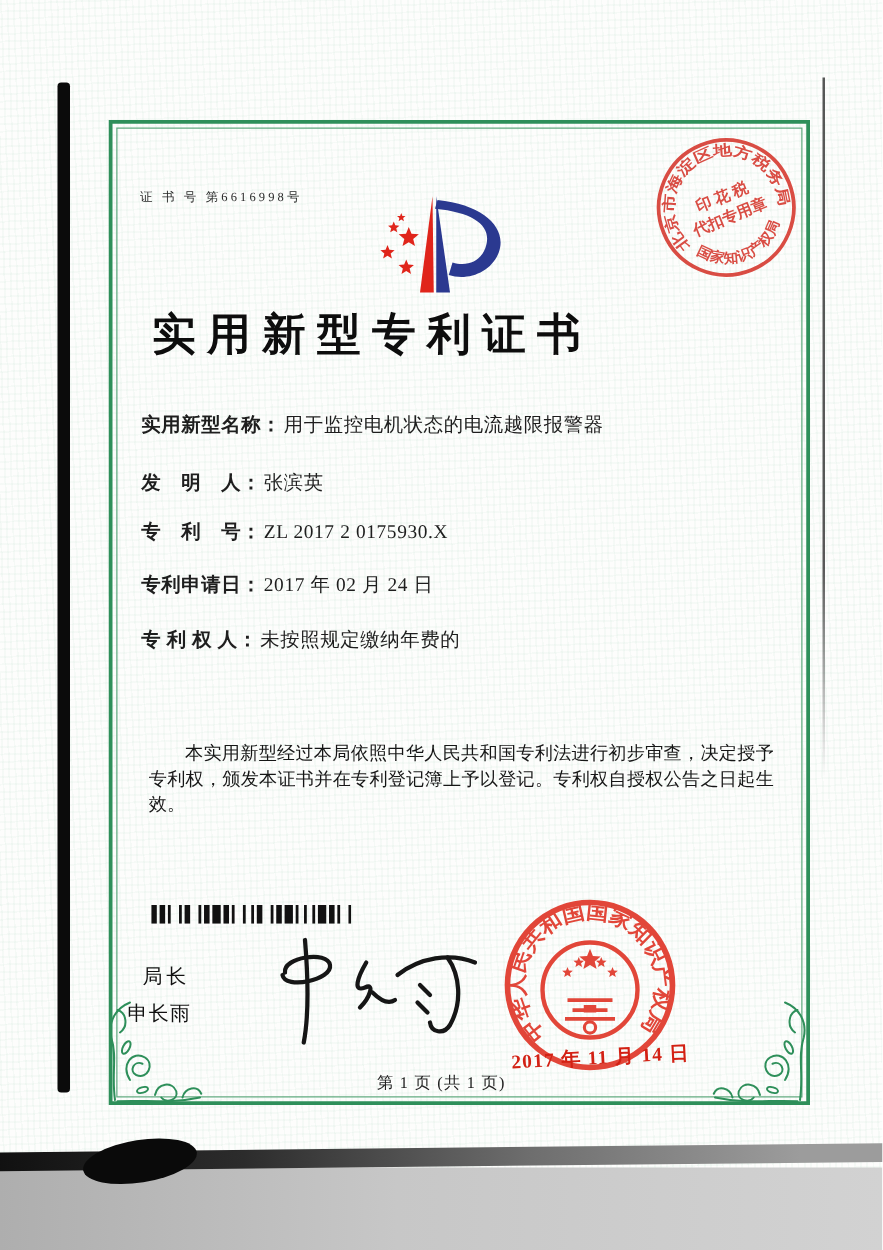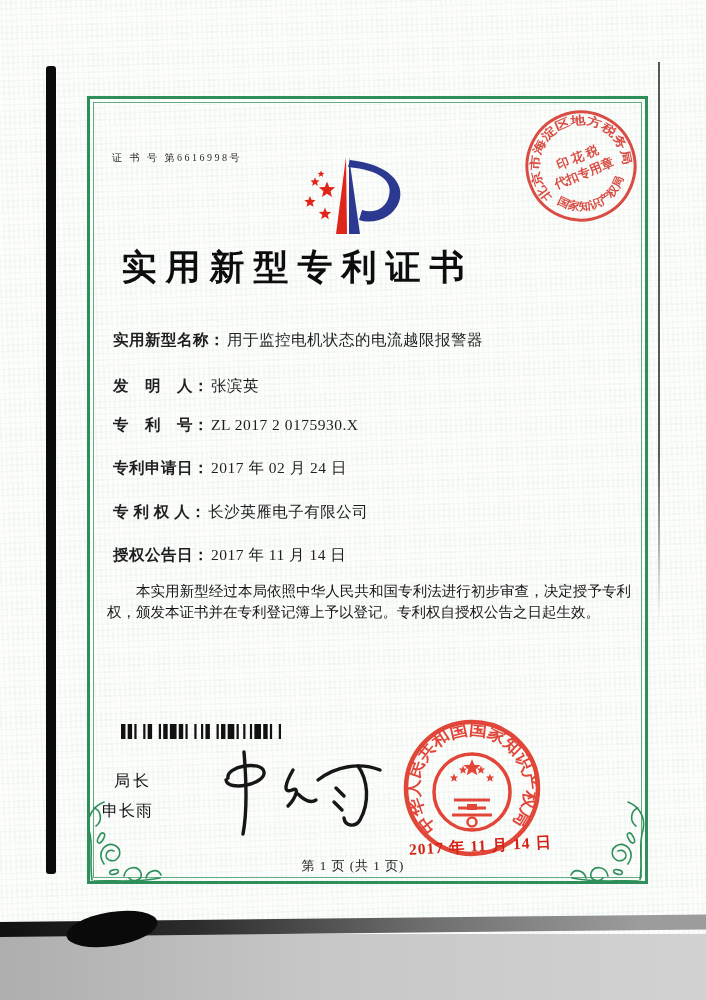--- a/index.html
+++ b/index.html
@@ -13,21 +13,21 @@
   }
   .frame{position:absolute;left:87px;top:96px;width:555px;height:782px;border:3px solid #2e8f5a;}
   .frame-inner{position:absolute;left:3px;top:3px;right:3px;bottom:3px;border:1px solid #63ab81;}
   .cert-no{position:absolute;left:112px;top:151px;font-size:10px;letter-spacing:2.5px;color:#2a2a2a;}
   .logo{position:absolute;left:296px;top:150px;}
   .title{position:absolute;left:0;top:244px;width:595px;text-align:center;font-size:35px;font-weight:bold;letter-spacing:9px;color:#0d0d0d;}
   .field{position:absolute;left:113px;font-size:15.5px;color:#1e1e1e;letter-spacing:0.5px;white-space:nowrap;}
   .f0{top:330px}.f1{top:376px}.f2{top:415px}.f3{top:458px}.f4{top:502px}.f5{top:545px}
   .flabel{margin-right:2px;font-weight:bold;}
   .paras{position:absolute;left:107px;top:581px;width:524px;font-size:14.5px;line-height:20.5px;text-align:justify;color:#161616;}
-  .paras p{margin:0;text-indent:2em;}
+  .paras p{margin:12px;text-indent:2em;}
   .barcode{position:absolute;left:121px;top:724px;}
   .sig-role{position:absolute;left:114px;top:771px;font-size:16px;letter-spacing:3px;color:#111;}
   .sig-name{position:absolute;left:102px;top:801px;font-size:16px;letter-spacing:1px;color:#111;}
   .signature{position:absolute;left:198px;top:736px;}
   .seal{position:absolute;left:400px;top:716px;opacity:0.93;}
   .seal-date{position:absolute;left:409px;top:836px;font-size:15.5px;font-weight:bold;color:#d32114;transform:rotate(-3deg);letter-spacing:1px;white-space:nowrap;}
   .stamp{position:absolute;left:516px;top:101px;transform:rotate(-22deg);opacity:0.88;}
   .footer{position:absolute;left:0;top:857px;width:706px;text-align:center;font-size:13px;letter-spacing:1px;color:#222;}
   .orn{position:absolute;}
   .orn-bl{left:84px;top:788px;}
@@ -85,22 +85,21 @@
     <polygon fill="#e0251b" points="19.00,27.20 20.24,30.29 23.57,30.52 21.01,32.65 21.82,35.88 19.00,34.11 16.18,35.88 16.99,32.65 14.43,30.52 17.76,30.29"></polygon>
     <polygon fill="#e0251b" points="25.00,20.40 25.93,22.72 28.42,22.89 26.51,24.49 27.12,26.91 25.00,25.58 22.88,26.91 23.49,24.49 21.58,22.89 24.07,22.72"></polygon>
   </svg>
 
   <div class="title">实用新型专利证书</div>
 
   <div class="field f0"><span class="flabel">实用新型名称：</span><span class="fvalue">用于监控电机状态的电流越限报警器</span></div>
   <div class="field f1"><span class="flabel">发　明　人：</span><span class="fvalue">张滨英</span></div>
   <div class="field f2"><span class="flabel">专　利　号：</span><span class="fvalue">ZL 2017 2 0175930.X</span></div>
   <div class="field f3"><span class="flabel">专利申请日：</span><span class="fvalue">2017 年 02 月 24 日</span></div>
-  <div class="field f4"><span class="flabel">专 利 权 人：</span><span class="fvalue">长沙英雁电子有限公司</span></div>
-  <div class="field f5"><span class="flabel">授权公告日：</span><span class="fvalue">2017 年 11 月 14 日</span></div>
+  <div class="field f4"><span class="flabel">专 利 权 人：</span><span class="fvalue">未按照规定缴纳年费的</span></div>
 
   <div class="paras">
     <p>本实用新型经过本局依照中华人民共和国专利法进行初步审查，决定授予专利权，颁发本证书并在专利登记簿上予以登记。专利权自授权公告之日起生效。</p>
   </div>
 
   <svg class="barcode" width="160" height="15" viewBox="0 0 97.2 15" preserveAspectRatio="none">
     <g id="bars" fill="#111">
         <rect x="0.00" y="0" width="2.70" height="15"></rect>
         <rect x="4.05" y="0" width="2.70" height="15"></rect>
         <rect x="8.10" y="0" width="1.35" height="15"></rect>

